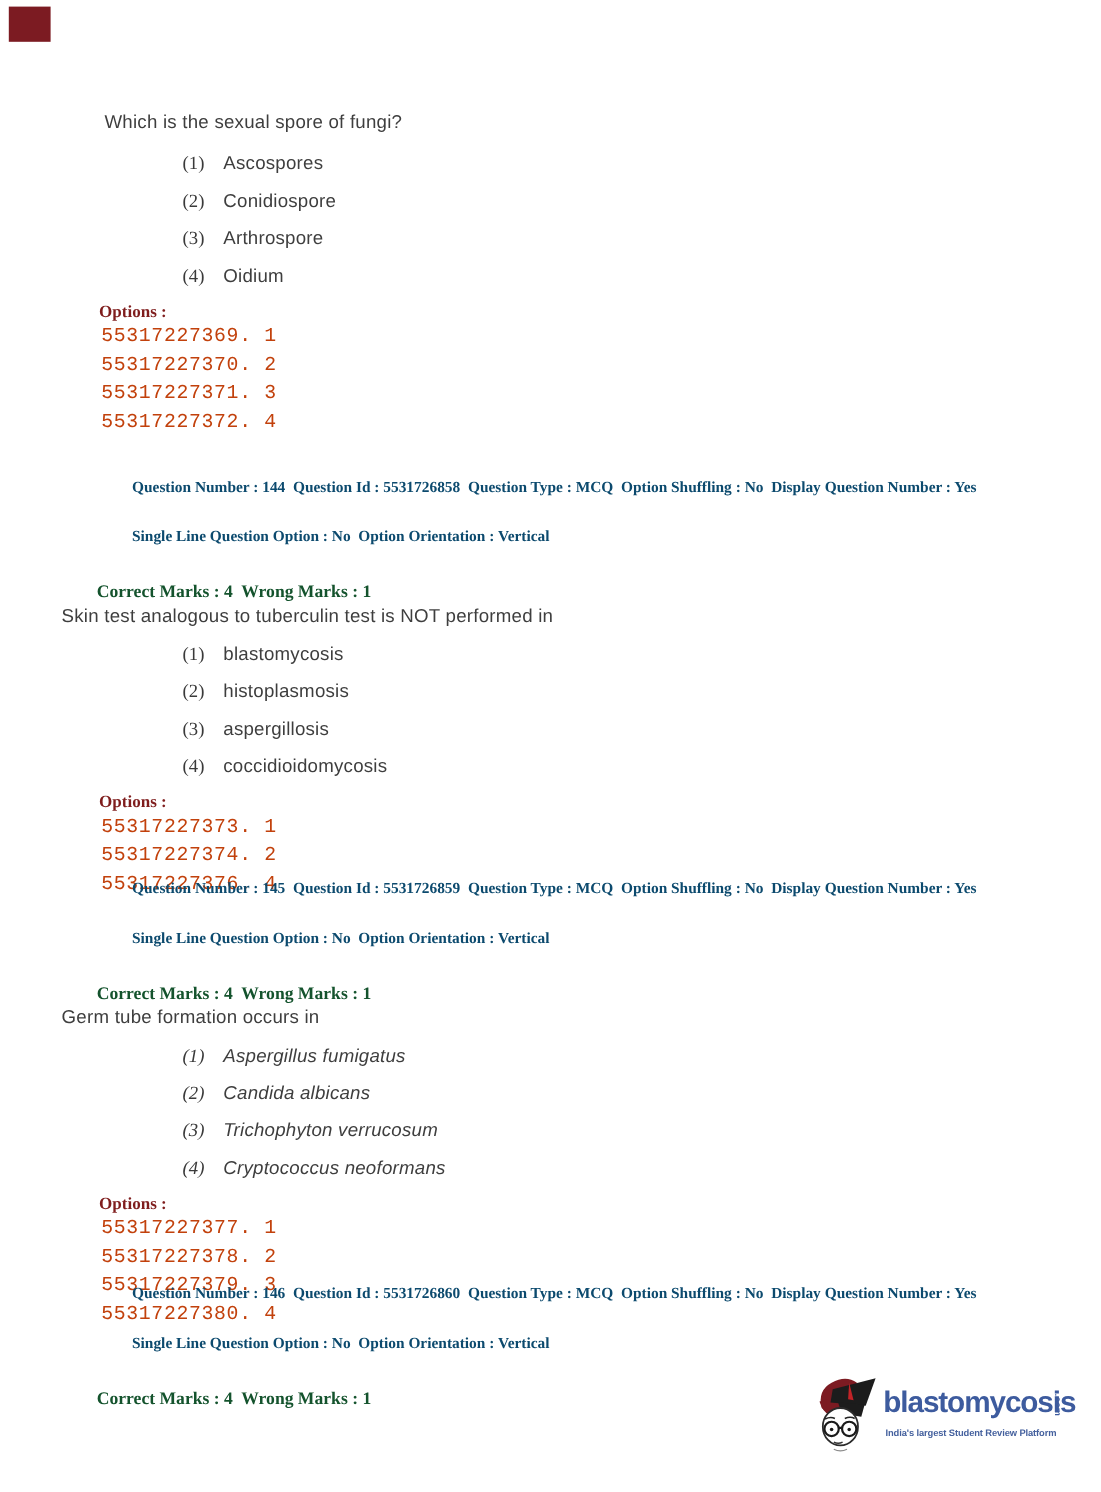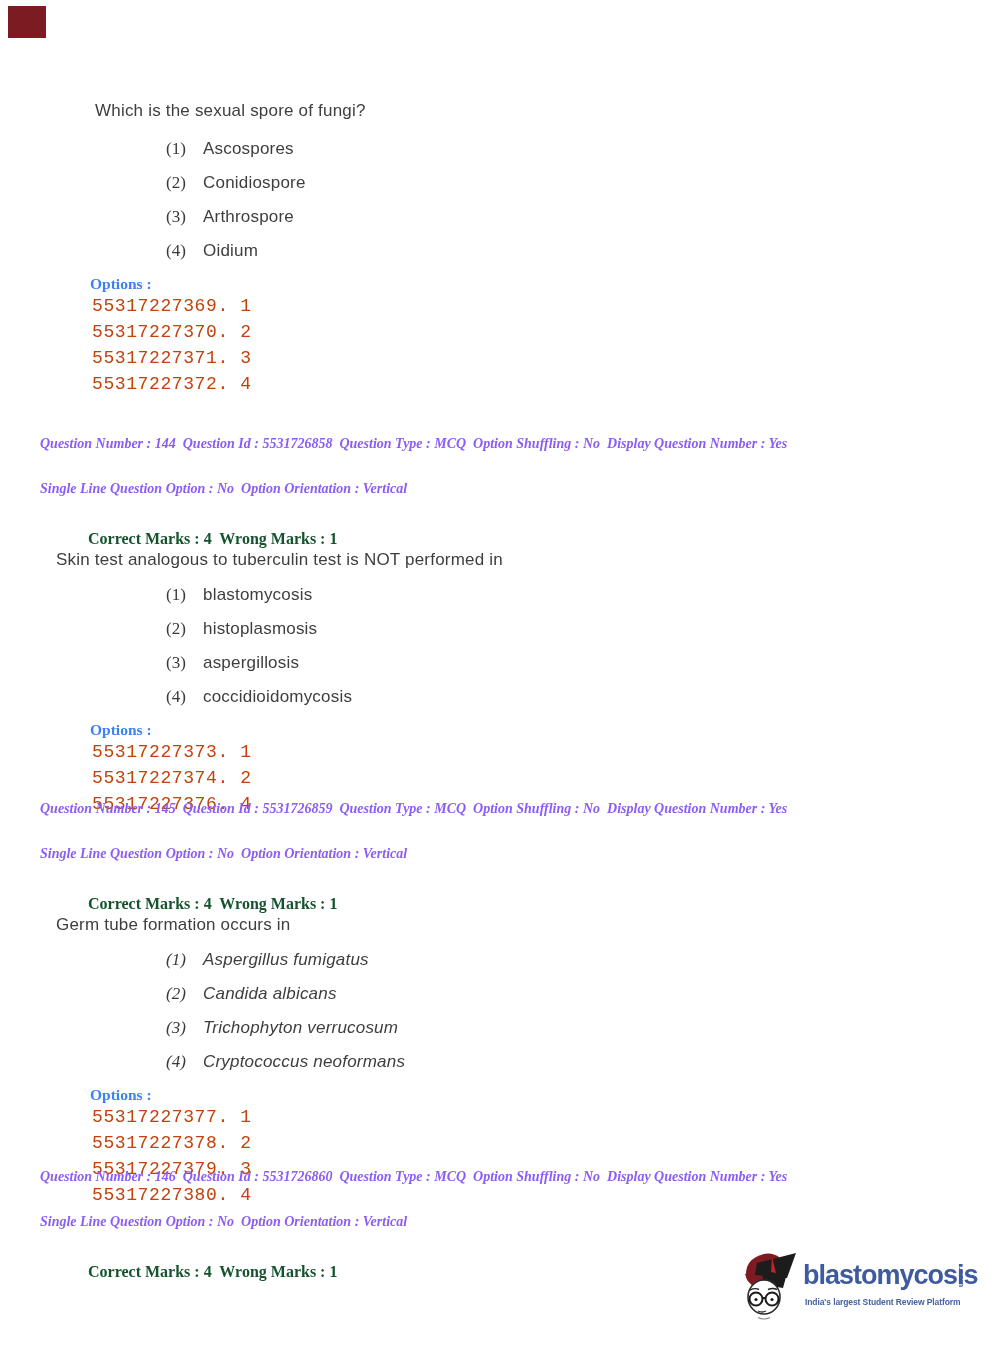--- a/index.html
+++ b/index.html
@@ -21,25 +21,25 @@
   #sec145{top:771px;}
   #sec146{top:1139px;}
   .question{margin-left:95px;font-size:17px;line-height:20px;color:#3e3e3e;letter-spacing:.2px;}
   .question.ind{margin-left:56px;}
   .opts{margin-top:18px;}
   .opts2{margin-top:15px;}
   .opt-row{height:20px;margin-bottom:14px;}
   .opt-num{display:inline-block;margin-left:166px;width:37px;font-family:"Liberation Serif",serif;font-size:17px;color:#3a3a3a;}
   .opt-label{font-size:17px;color:#3e3e3e;letter-spacing:.2px;}
   .italic .opt-num,.italic .opt-label{font-style:italic;}
-  .options-heading{margin-left:90px;margin-top:14px;height:18px;font-family:"Liberation Serif",serif;font-weight:bold;font-size:15.5px;color:#3b82f6;white-space:pre-wrap;}
+  .options-heading{margin-left:90px;margin-top:14px;height:18px;font-family:"Liberation Serif",serif;font-weight:bold;font-size:15.5px;color:#7f1d1d;white-space:pre-wrap;}
   .options-heading.t10{margin-top:10px;}
   .options-heading.t11{margin-top:11px;}
   .id-line{margin-left:92px;font-family:"Liberation Mono","DejaVu Sans Mono",monospace;font-size:18px;line-height:26px;color:#c2410c;letter-spacing:.6px;white-space:pre-wrap;}
-  .meta{margin-left:40px;font-family:"Liberation Serif",serif;font-weight:bold;font-size:14px;line-height:15px;color:#8b5cf6;white-space:pre-wrap;font-style:italic;}
+  .meta{margin-left:120px;font-family:"Liberation Serif",serif;font-weight:bold;font-size:14px;line-height:15px;color:#0c4a6e;white-space:pre-wrap;}
   .marks{margin-left:88px;margin-top:5px;font-family:"Liberation Serif",serif;font-weight:bold;font-size:16px;line-height:15px;color:#14532d;white-space:pre-wrap;}
   .q-after-marks{margin-top:4px;}
   .logo{position:absolute;left:742px;top:1246px;width:235px;height:80px;}
   .mascot{position:absolute;left:0;top:2px;width:58px;height:72px;}
   .brand{position:absolute;left:61px;top:14px;font-size:27px;font-weight:bold;letter-spacing:-1px;color:var(--brand-color);}
   .tld{position:absolute;left:215px;top:21px;writing-mode:vertical-rl;font-size:8px;font-weight:bold;letter-spacing:.5px;color:var(--brand-color);}
   .tagline{position:absolute;left:63px;top:51px;font-size:8.5px;font-weight:bold;letter-spacing:-.1px;color:#45619e;white-space:pre-wrap;}
 </style>
 </head>
 <body>

